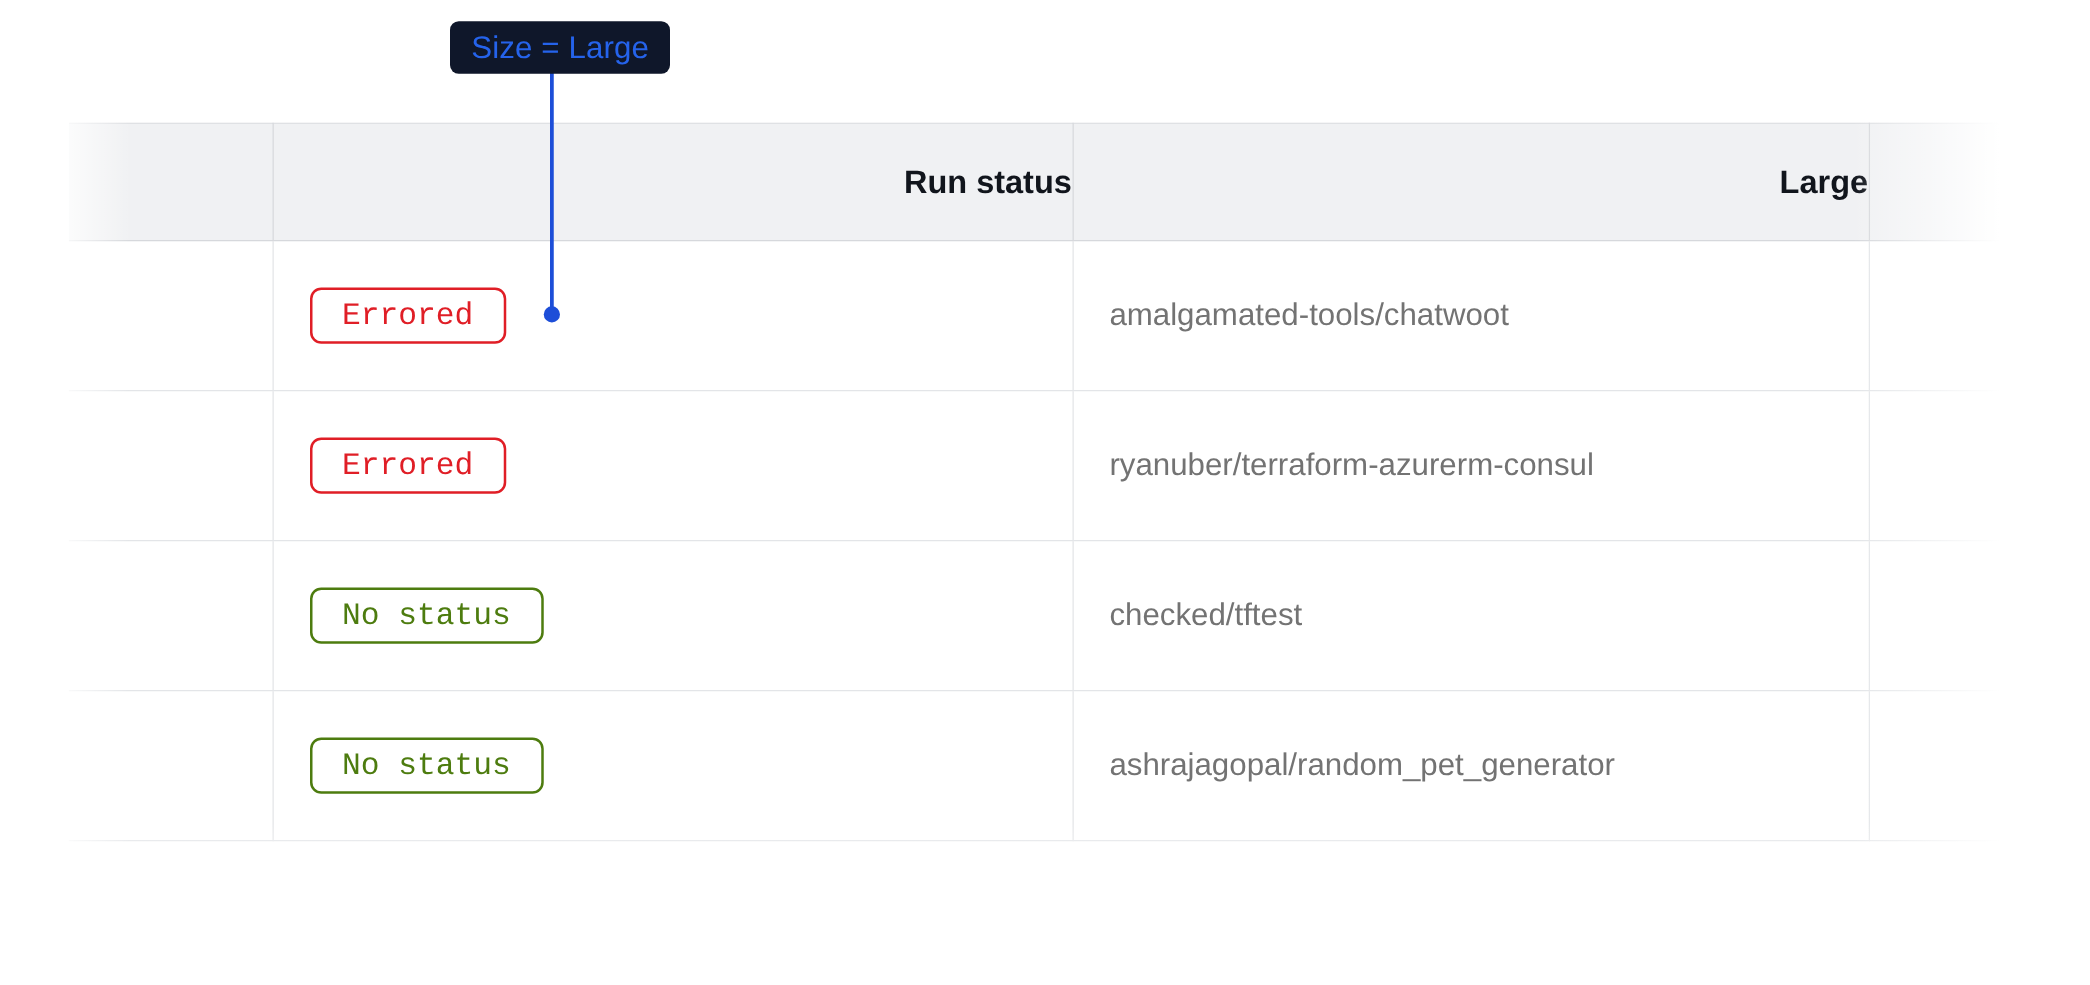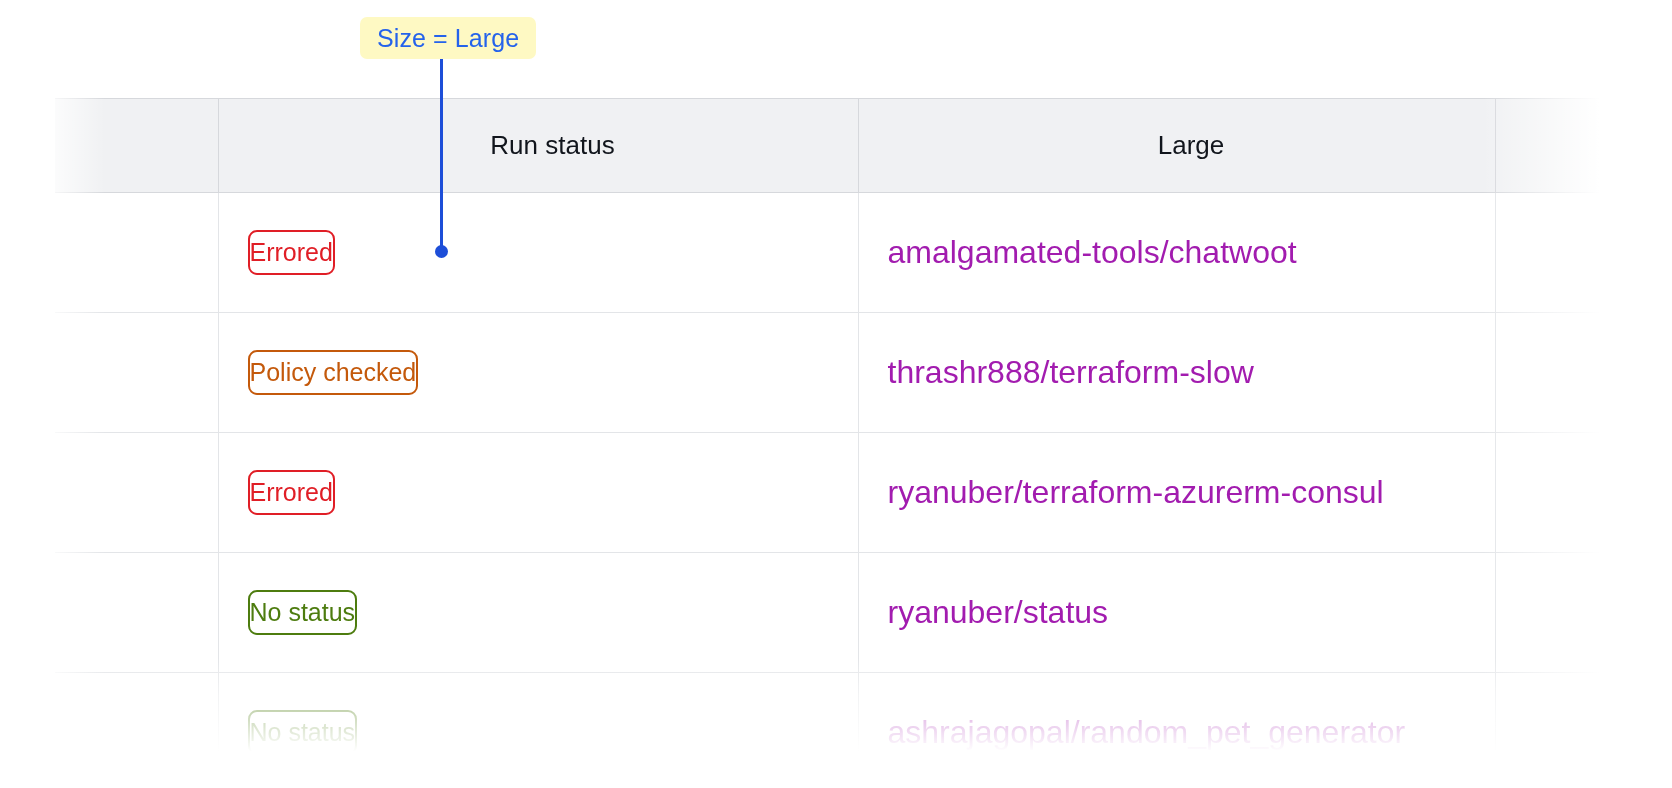--- a/index.html
+++ b/index.html
@@ -21,21 +21,21 @@
 
   
   .callout-badge {
     position: absolute;
     left: 360px;
     top: 17px;
     height: 42px;
     padding: 0 17px;
     display: flex;
     align-items: center;
-    background: #fef9c3;
+    background: #0f172a;
     border-radius: 7px;
     color: #2563EB;
     font-size: 25px;
     letter-spacing: 0.1px;
     white-space: nowrap;
   }
 
   .callout-line {
     position: absolute;
     left: 440px;
@@ -75,60 +75,61 @@
   table.runs col.c-status { width: 640px; }
   table.runs col.c-repo   { width: 637px; }
   table.runs col.c-tail   { width: 120px; }
 
   table.runs thead th {
     background: #F0F1F3;
     height: 94px;
     border-top: 1px solid #D6D8DC;
     border-bottom: 1px solid #D6D8DC;
     border-right: 1px solid #D6D8DC;
-    text-align: center;
+    text-align: right;
     vertical-align: middle;
     font-size: 26px;
-    font-weight: normal;
+    font-weight: bold;
     color: #11151C;
     padding: 0 0 0 29px;
   }
   table.runs thead th.lead { padding-left: 0; }
   table.runs thead th.tail { border-right: none; }
 
   table.runs tbody td {
     height: 120px;
     border-bottom: 1px solid #E3E5E8;
     border-right: 1px solid #E3E5E8;
     vertical-align: middle;
     padding: 0 0 0 29px;
     background: #ffffff;
   }
   table.runs tbody td.lead { padding-left: 0; }
   table.runs tbody td.tail { border-right: none; }
 
   .repo-text {
-    font-size: 32px;
-    color: #a21caf;
+    font-size: 25px;
+    color: #737373;
     white-space: nowrap;
   }
 
   
   .pill {
     display: inline-flex;
     align-items: center;
     justify-content: center;
     height: 45px;
-    padding: 0 0;
+    padding: 0 24px;
     border: 2px solid currentColor;
     border-radius: 9px;
     font-size: 25px;
     line-height: 1;
     white-space: nowrap;
     background: #ffffff;
+    font-family: Liberation Mono, monospace;
   }
   .pill.errored        { color: #E01E26; }
   .pill.policy-checked { color: #C4590B; }
   .pill.no-status      { color: #4d7c0f; }
 
   
   .fade {
     position: absolute;
     pointer-events: none;
   }
@@ -173,44 +174,34 @@
             <span class="pill errored">Errored</span>
           </td>
           <td>
             <span class="repo-text">amalgamated-tools/chatwoot</span>
           </td>
           <td class="tail"></td>
         </tr>
         <tr>
           <td class="lead"></td>
           <td>
-            <span class="pill policy-checked">Policy checked</span>
-          </td>
-          <td>
-            <span class="repo-text">thrashr888/terraform-slow</span>
-          </td>
-          <td class="tail"></td>
-        </tr>
-        <tr>
-          <td class="lead"></td>
-          <td>
             <span class="pill errored">Errored</span>
           </td>
           <td>
             <span class="repo-text">ryanuber/terraform-azurerm-consul</span>
           </td>
           <td class="tail"></td>
         </tr>
         <tr>
           <td class="lead"></td>
           <td>
             <span class="pill no-status">No status</span>
           </td>
           <td>
-            <span class="repo-text">ryanuber/status</span>
+            <span class="repo-text">checked/tftest</span>
           </td>
           <td class="tail"></td>
         </tr>
         <tr>
           <td class="lead"></td>
           <td>
             <span class="pill no-status">No status</span>
           </td>
           <td>
             <span class="repo-text">ashrajagopal/random_pet_generator</span>

